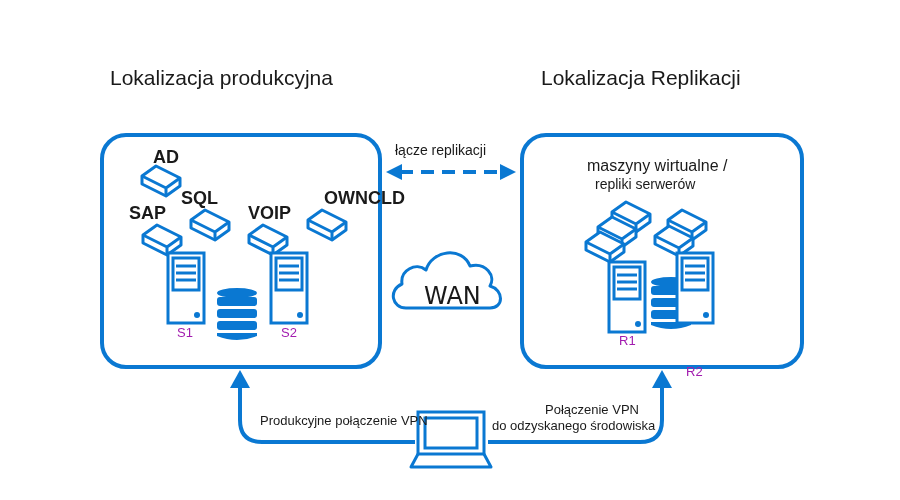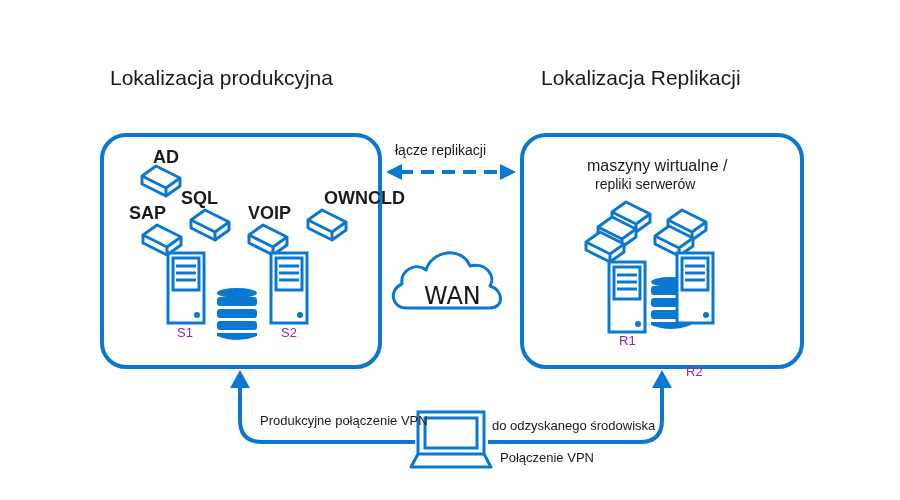--- a/index.html
+++ b/index.html
@@ -101,14 +101,14 @@
 <div class="abs lbl" style="left:686px; top:328px;margin-top:36px;">R2</div>
 
 <div class="abs small" style="left:587px; top:157px; font-size:16px;">maszyny wirtualne /</div>
 <div class="abs small" style="left:595px; top:176px; font-size:14px;text-align:right;">repliki serwerów</div>
 
 <div class="abs small" style="left:395px; top:142px; font-size:14px;">łącze replikacji</div>
 
 <div class="abs" style="left:424px; top:282px; font-size:24px; font-family:'DejaVu Sans', sans-serif;">WAN</div>
 
 <div class="abs small" style="left:260px; top:413px;">Produkcyjne połączenie VPN</div>
-<div class="abs small" style="left:500px; top:402px;margin-top:48px;">Połączenie VPN</div>
+<div class="abs small" style="left:545px; top:402px;">Połączenie VPN</div>
 <div class="abs small" style="left:492px; top:418px;">do odzyskanego środowiska</div>
 
 </body></html>

